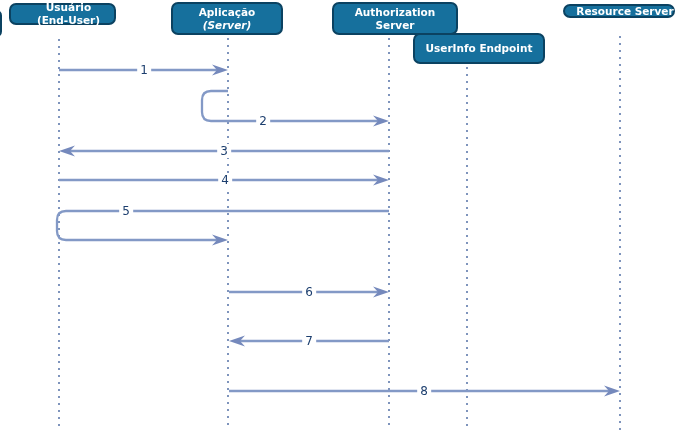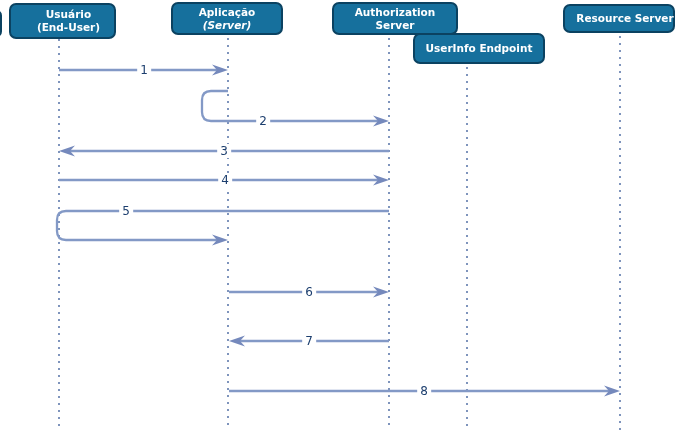--- a/index.html
+++ b/index.html
@@ -66,36 +66,36 @@
       <g>
         <line x1="389" y1="341" x2="239" y2="341" stroke="#8399c6" stroke-width="2.3"></line>
         <polygon points="229,341 245,335.5 240,341 245,346.5" fill="#7589bc"></polygon>
       </g>
       <g>
         <line x1="229" y1="391" x2="610" y2="391" stroke="#8399c6" stroke-width="2.3"></line>
         <polygon points="620,391 604,385.5 609,391 604,396.5" fill="#7589bc"></polygon>
       </g>
     </svg>
   <div id="participants">
-      <div class="participant-box" style="left: 9px; top: 3px; width: 107px; height: 36px; padding-left: 12px;">
+      <div class="participant-box" style="left: 9px; top: 3px; width: 107px; height: 22px; padding-left: 12px;">
         <div class="pline">Usuário</div>
         <div class="pline">(End-User)</div>
       </div>
       <div class="participant-box" style="left: 171px; top: 2px; width: 112px; height: 33px; justify-content: center;">
         <div class="pline">Aplicação</div>
         <div class="pline it">(Server)</div>
       </div>
       <div class="participant-box" style="left: 332px; top: 2px; width: 126px; height: 33px;">
         <div class="pline">Authorization</div>
         <div class="pline">Server</div>
       </div>
       <div class="participant-box" style="left: 413px; top: 33px; width: 132px; height: 31px;">
         <div class="pline">UserInfo Endpoint</div>
       </div>
-      <div class="participant-box" style="left: 563px; top: 4px; width: 112px; height: 29px; padding-left: 12px;">
+      <div class="participant-box" style="left: 563px; top: 4px; width: 112px; height: 14px; padding-left: 12px;">
         <div class="pline">Resource Server</div>
       </div>
     </div>
   <div id="msg-labels">
       <div class="msg-label" style="left: 144px; top: 70px;">1</div>
       <div class="msg-label" style="left: 263px; top: 121px;">2</div>
       <div class="msg-label" style="left: 224px; top: 151px;">3</div>
       <div class="msg-label" style="left: 225px; top: 180px;">4</div>
       <div class="msg-label" style="left: 126px; top: 211px;">5</div>
       <div class="msg-label" style="left: 309px; top: 292px;">6</div>

